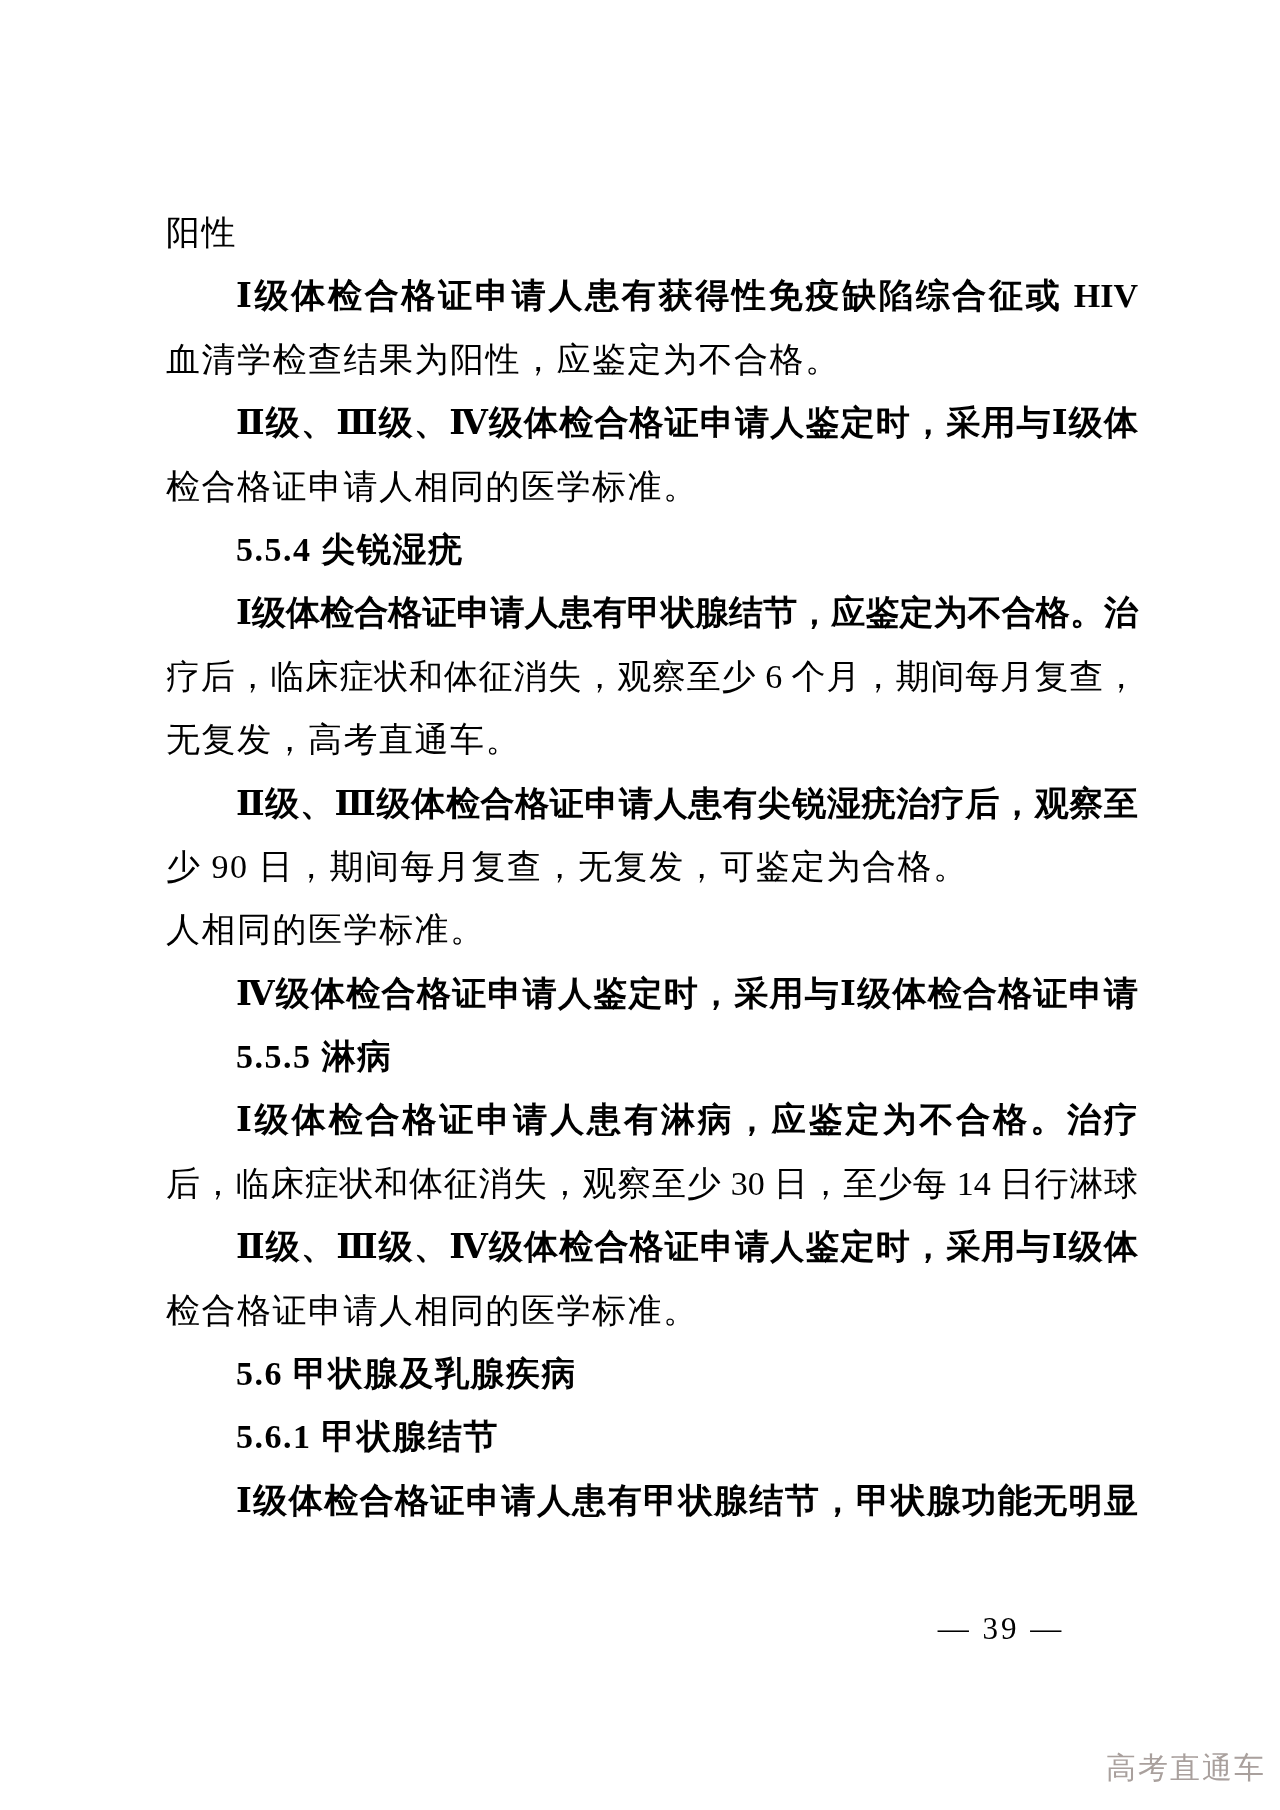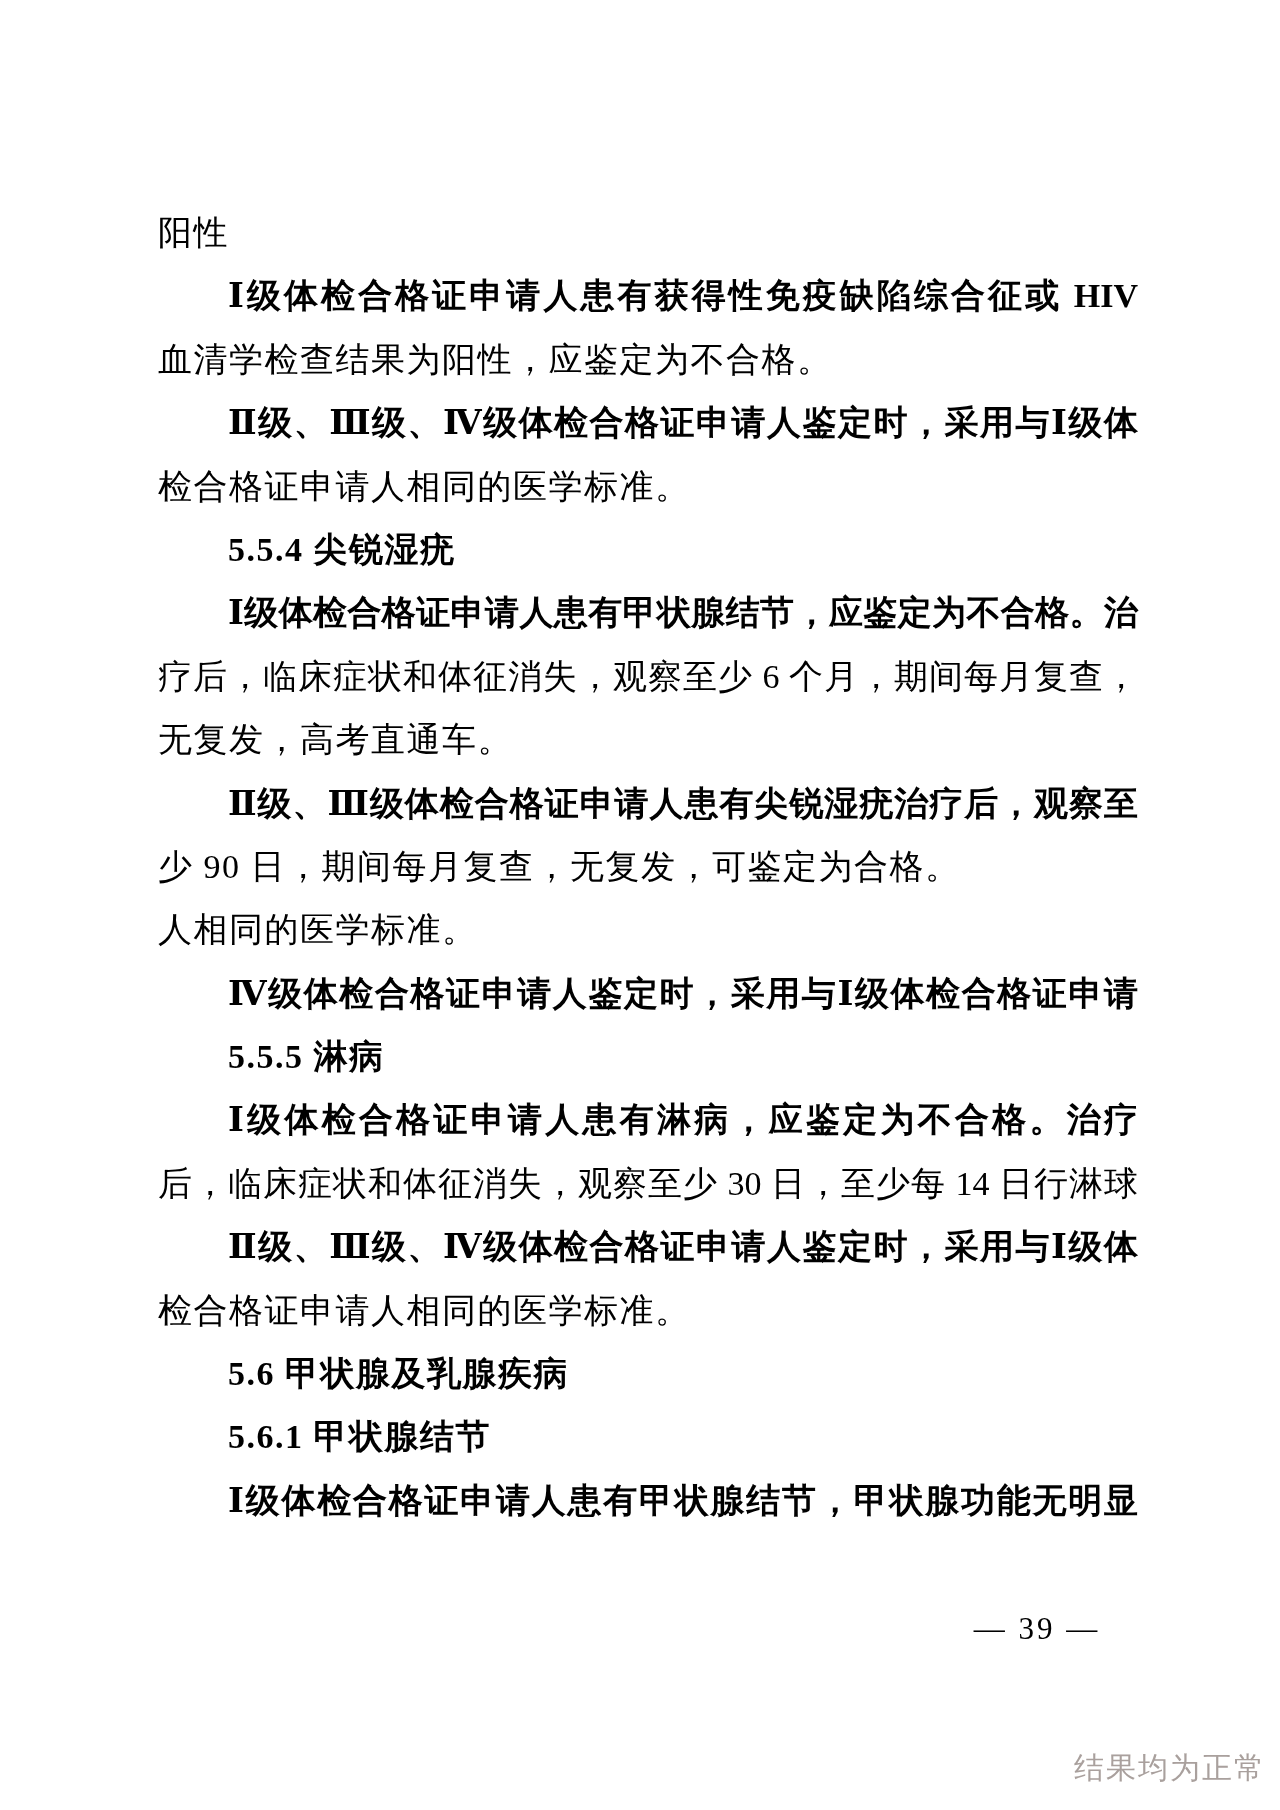--- a/index.html
+++ b/index.html
@@ -22,39 +22,40 @@
     left: 158px;
     width: 980px;
   }
   .line {
     height: 63.4px;
     line-height: 63.4px;
     font-size: 34px;
     letter-spacing: 1.5px;
     white-space: nowrap;
     text-align: left;
+    margin-left: 8px;
   }
   .line.full {
     letter-spacing: normal;
     white-space: normal;
     text-align: justify;
     text-align-last: justify;
     text-justify: inter-character;
   }
   .line.indent {
     text-indent: 70px;
     font-weight: bold;
   }
   .line.bold {
     font-weight: bold;
   }
   .page-number {
     position: absolute;
     top: 1601px;
-    left: 952px;
+    left: 916px;
     width: 170px;
     height: 56px;
     line-height: 56px;
     text-align: center;
     font-size: 31px;
     letter-spacing: 3px;
   }
   .watermark {
     position: absolute;
     top: 1748px;
@@ -87,14 +88,14 @@
       <div class="line indent">5.5.5 淋病</div>
       <div class="line full indent">Ⅰ级体检合格证申请人患有淋病，应鉴定为不合格。治疗</div>
       <div class="line full">后，临床症状和体征消失，观察至少 30 日，至少每 14 日行淋球</div>
       <div class="line full indent">Ⅱ级、Ⅲ级、Ⅳ级体检合格证申请人鉴定时，采用与Ⅰ级体</div>
       <div class="line">检合格证申请人相同的医学标准。</div>
       <div class="line indent bold">5.6 甲状腺及乳腺疾病</div>
       <div class="line indent">5.6.1 甲状腺结节</div>
       <div class="line full indent">Ⅰ级体检合格证申请人患有甲状腺结节，甲状腺功能无明显</div>
     </div>
   <div class="page-number">— 39 —</div>
-  <div class="watermark" style="color: rgb(169, 160, 157);">结果均为正常</div>
+  <div class="watermark" style="color: rgb(169, 160, 157);">高考直通车</div>
 </div>
 
 </body></html>

